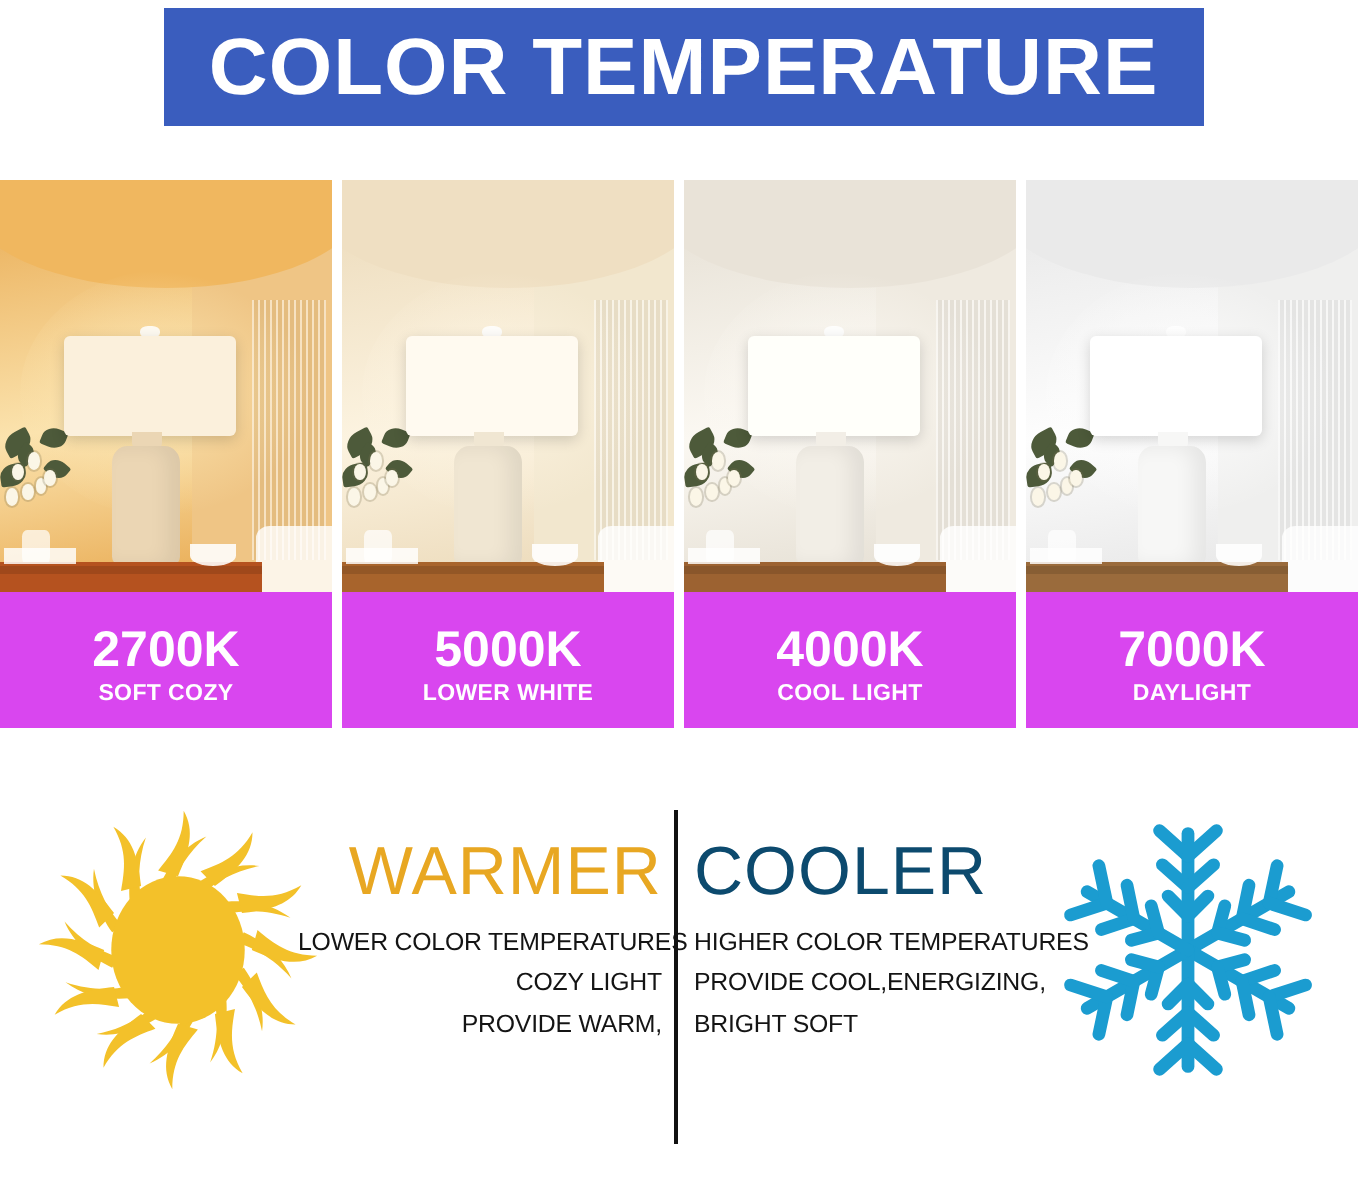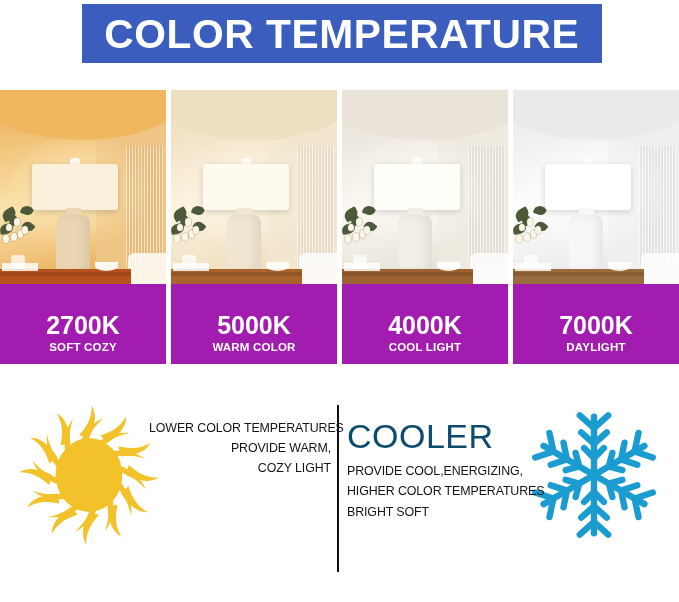--- a/index.html
+++ b/index.html
@@ -136,27 +136,27 @@
     box-shadow: 0 0 0 1px rgba(120,110,80,0.25);
   }
   .vase {
     position: absolute; left: 28%; bottom: 0; width: 36%; height: 26%;
     background: rgba(255,255,255,0.7);
     border-radius: 18% 18% 30% 30%;
   }
 
   .label-bar {
     flex: 0 0 63px;
-    background: #a21caf;
+    background: #d946ef;
     color: #ffffff;
     display: flex;
     flex-direction: column;
     align-items: center;
     justify-content: center;
-    padding-top: 17px;
+    padding-top: 5px;
   }
   .kelvin {
     font-size: 25px;
     font-weight: bold;
     line-height: 1.04;
     letter-spacing: 0px;
   }
   .label-name {
     font-size: 11.5px;
     font-weight: bold;
@@ -290,21 +290,21 @@
         <div class="shade" style="background:#FFFAF0"></div>
         <div class="neck" style="background:#F0E6D2"></div>
         <div class="base" style="background:#F0E6D2"></div>
         <div class="table" style="background:#A8642C"></div>
         <div class="table-edge"></div>
         <div class="book"></div>
         <div class="bowl"></div>
       </div>
       <div class="label-bar">
         <div class="kelvin">5000K</div>
-        <div class="label-name">WARM COLOR</div>
+        <div class="label-name">LOWER WHITE</div>
       </div>
     </div>
     <div class="panel">
       <div class="photo">
         <div class="wall-left" style="background:linear-gradient(170deg,#E4DED2,#FBF8F2 58%,#E4DED2)"></div>
         <div class="wall-right" style="background:#EFEAE0"></div>
         <div class="ceiling" style="background:#E9E3D8"></div>
         <div class="glow" style="background:radial-gradient(ellipse at 45% 50%,#FBF8F2 0%,rgba(255,255,255,0) 70%)"></div>
         <div class="screen"></div>
         <div class="bed"></div>
@@ -402,23 +402,24 @@
             <path transform="rotate(285 100 100)" d="M100 52 C110 40 124 30 140 28 C124 36 114 46 106 58 Z"></path>
             <path transform="rotate(300 100 100)" d="M100 48 C108 30 112 16 104 2 C104 22 96 32 86 44 Z"></path>
             <path transform="rotate(315 100 100)" d="M100 52 C110 40 124 30 140 28 C124 36 114 46 106 58 Z"></path>
             <path transform="rotate(330 100 100)" d="M100 48 C108 30 112 16 104 2 C104 22 96 32 86 44 Z"></path>
             <path transform="rotate(345 100 100)" d="M100 52 C110 40 124 30 140 28 C124 36 114 46 106 58 Z"></path>
           </g>
         <ellipse cx="100" cy="100" rx="47" ry="52" fill="#F3C12A"></ellipse>
       </svg>
     </div>
     <div class="text-col" id="warm-text">
+      <div class="big-word" id="warmer-word">WARMER</div>
       <div class="line">LOWER COLOR TEMPERATURES</div>
+      <div class="line">COZY LIGHT</div>
       <div class="line">PROVIDE WARM,</div>
-      <div class="line">COZY LIGHT</div>
     </div>
   </div>
 
   <div class="side" id="cool-side">
     <div class="icon-box" id="snow-box">
       <svg viewBox="0 0 200 200" width="142" height="150" aria-hidden="true">
         <g id="snow-arms" stroke="#1B9CD0" stroke-width="9" stroke-linecap="round" fill="none">
             <g transform="rotate(0 100 100)">
               <line x1="100" y1="100" x2="100" y2="18"></line>
               <line x1="100" y1="34" x2="80" y2="16"></line>
@@ -471,20 +472,20 @@
               <line x1="100" y1="56" x2="82" y2="40"></line>
               <line x1="100" y1="56" x2="118" y2="40"></line>
               <line x1="100" y1="76" x2="86" y2="62"></line>
               <line x1="100" y1="76" x2="114" y2="62"></line>
             </g>
           </g>
       </svg>
     </div>
     <div class="text-col" id="cool-text">
       <div class="big-word" id="cooler-word">COOLER</div>
+      <div class="line">HIGHER COLOR TEMPERATURES</div>
       <div class="line">PROVIDE COOL,ENERGIZING,</div>
-      <div class="line">HIGHER COLOR TEMPERATURES</div>
       <div class="line">BRIGHT SOFT</div>
     </div>
   </div>
 
 </div>
 <div id="divider"></div>
 
 </body></html>

